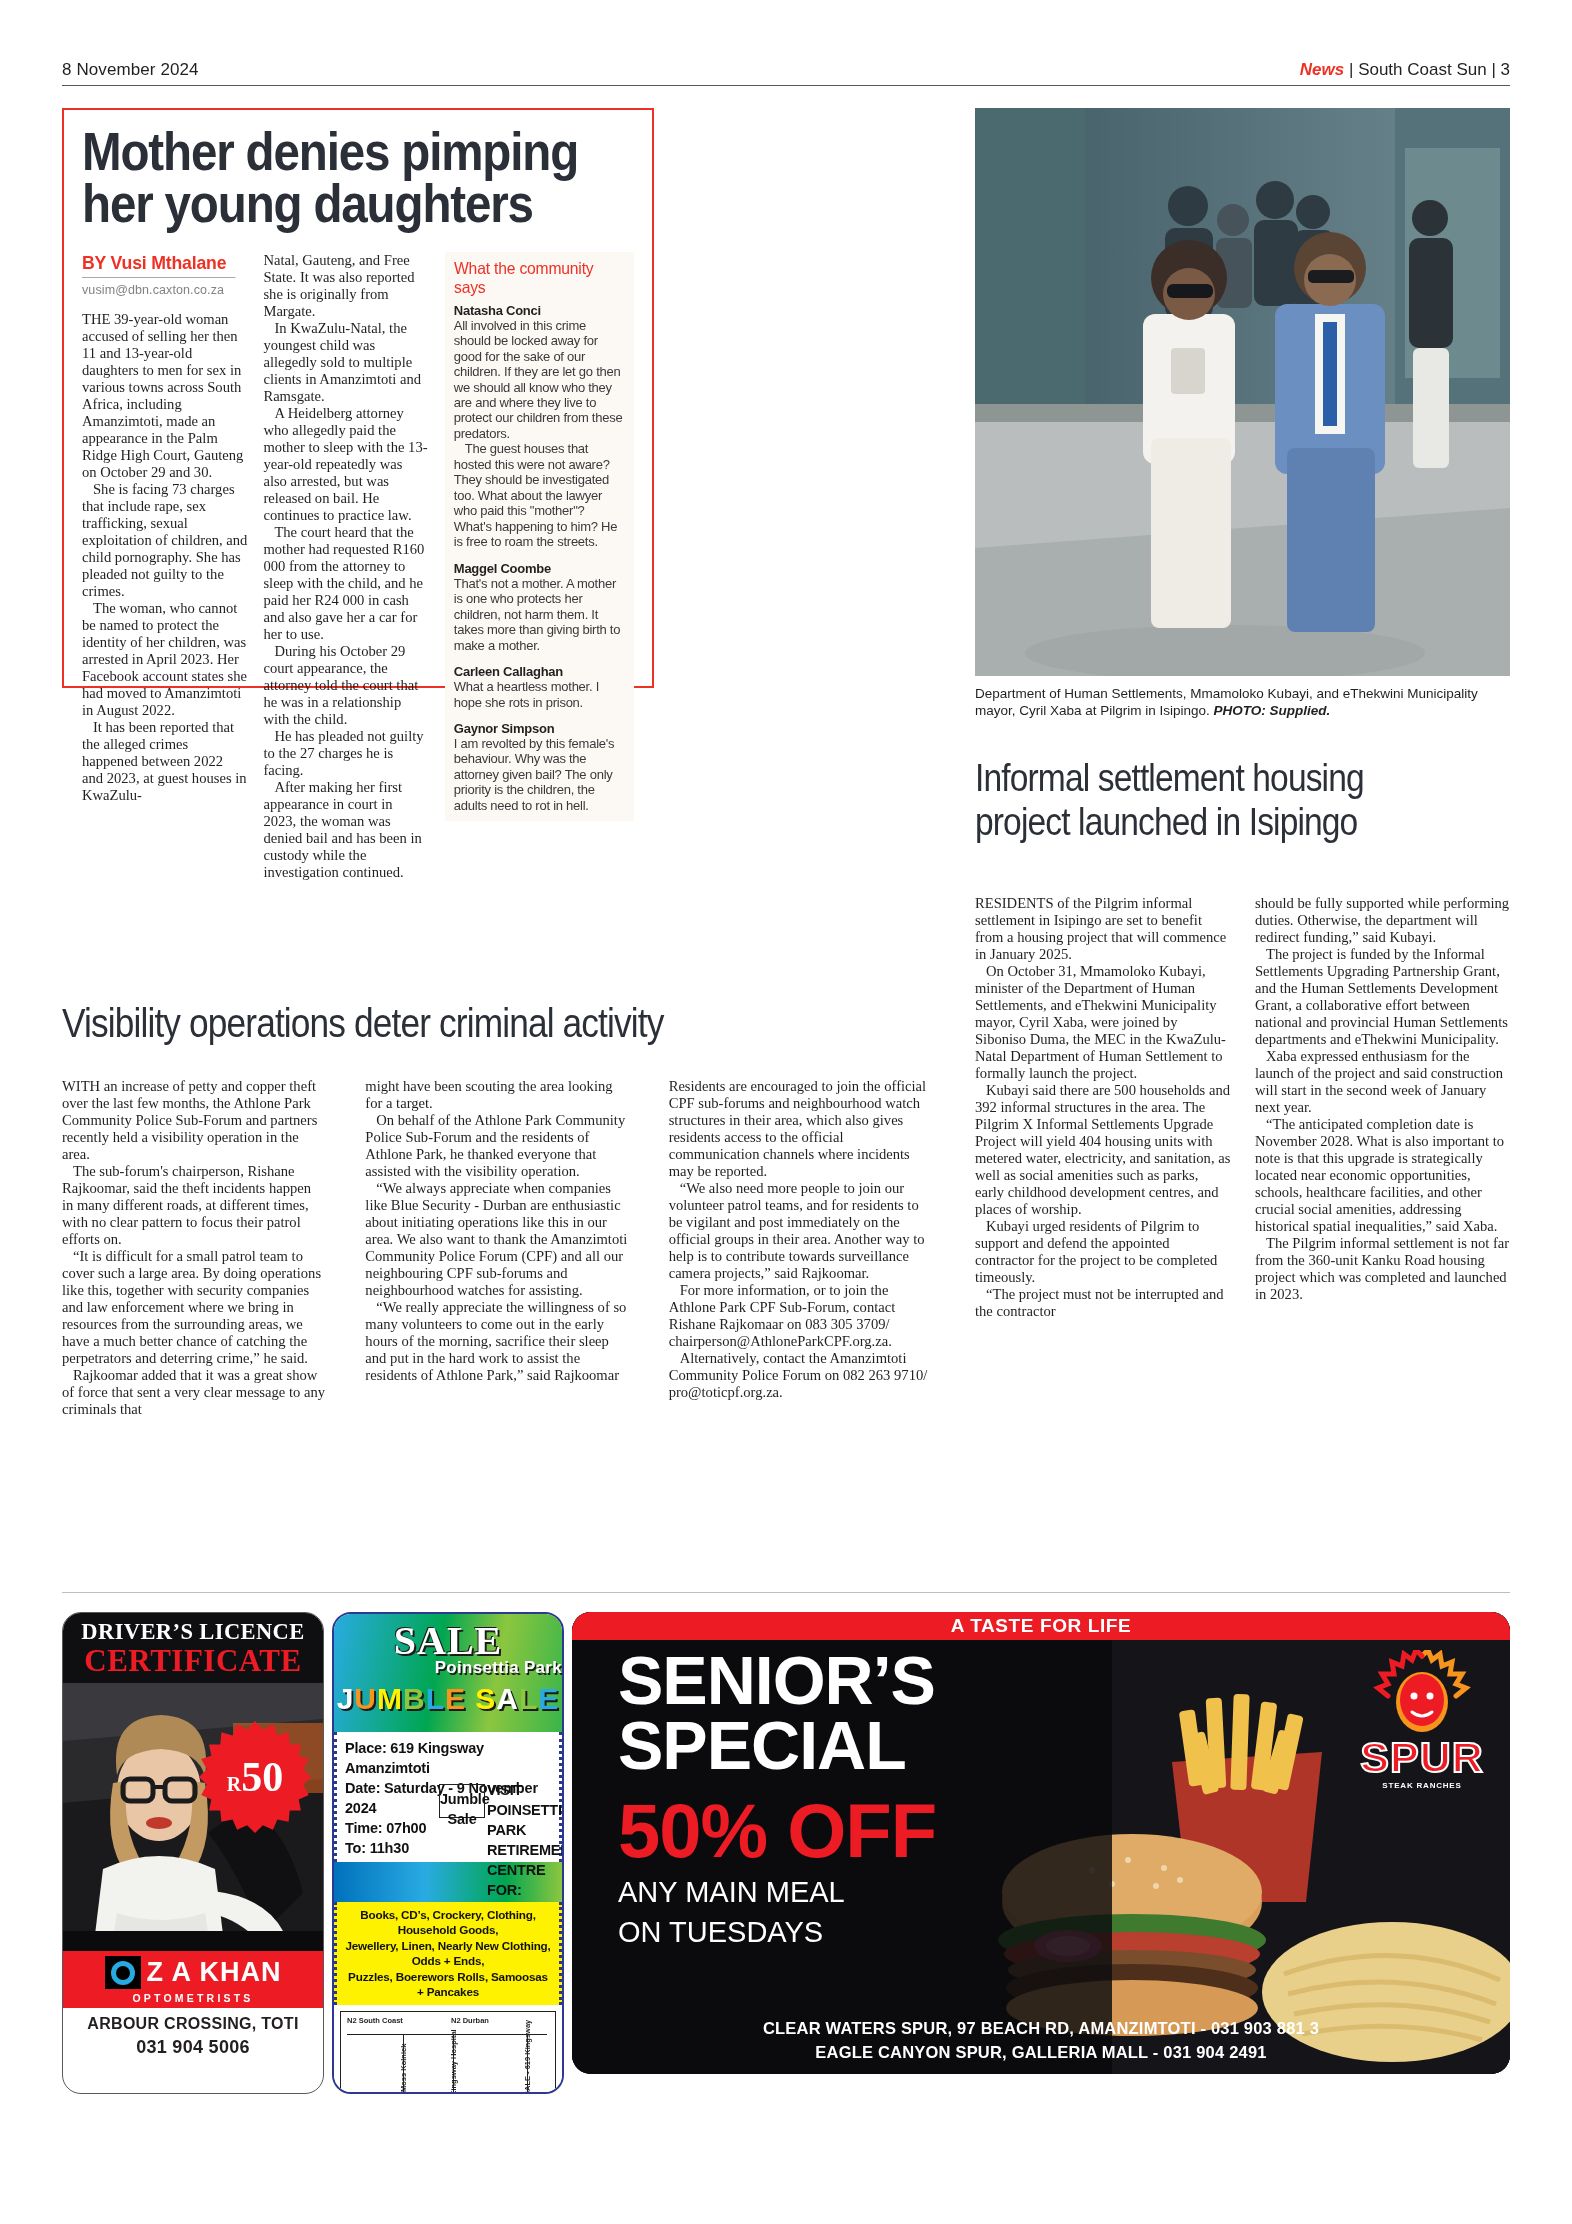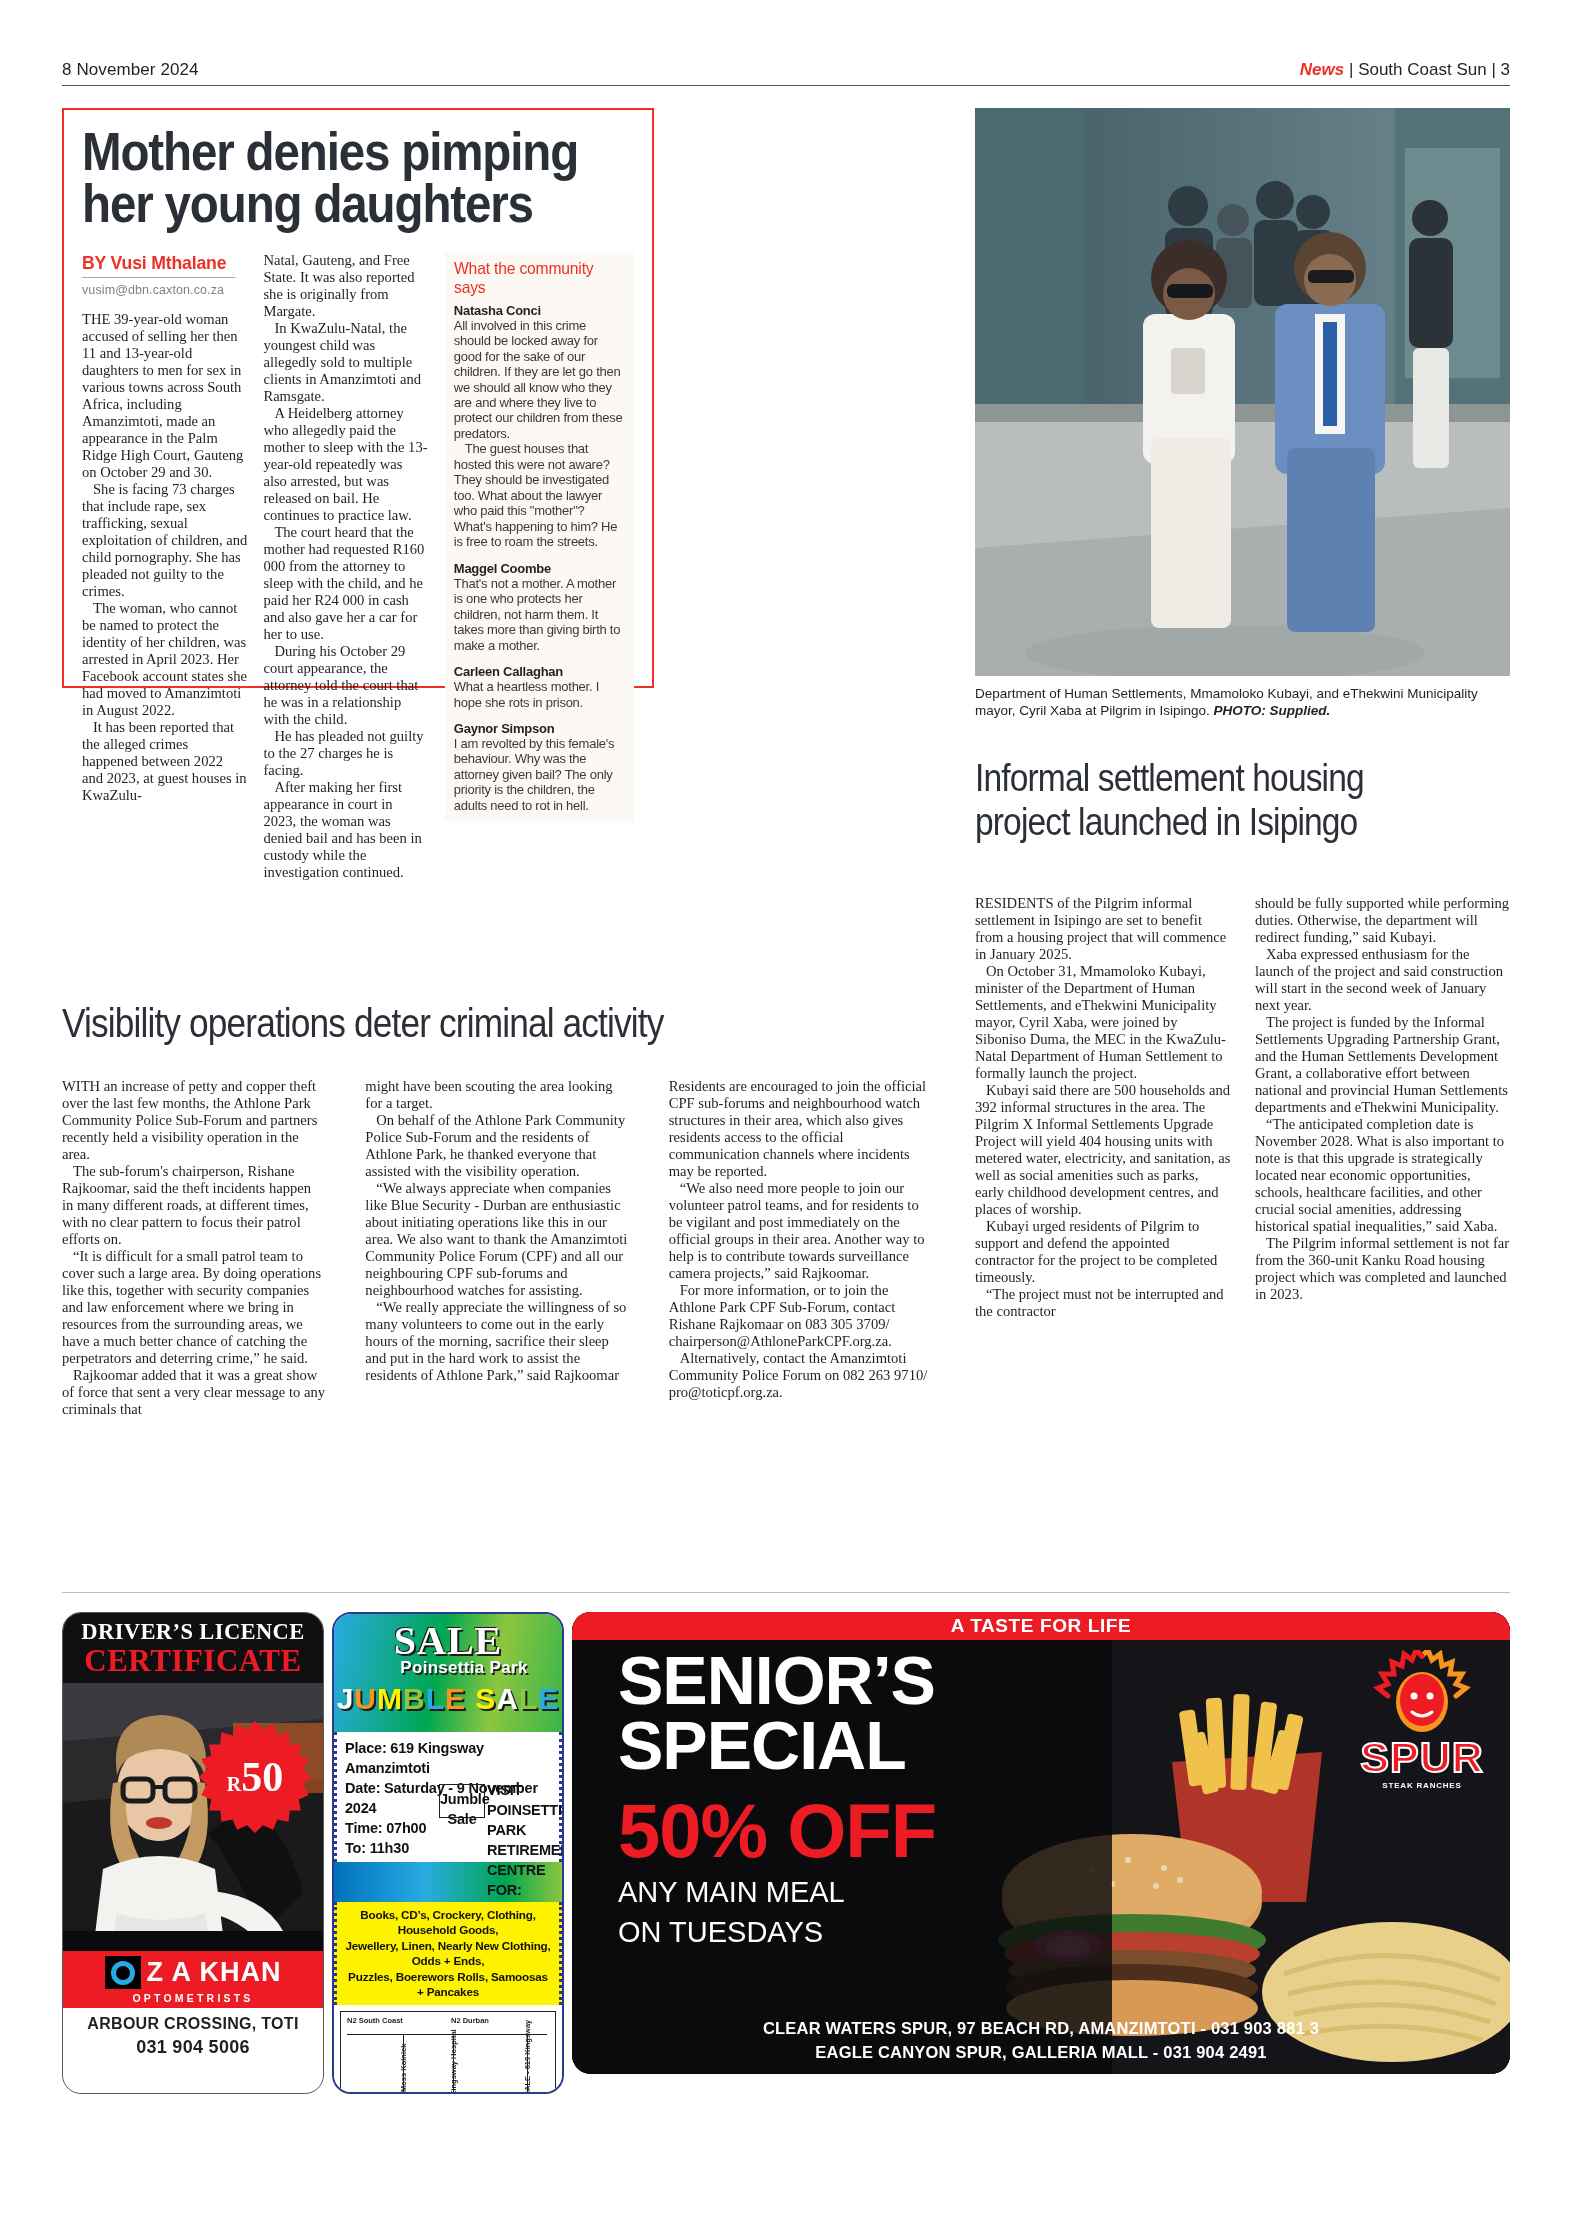--- a/index.html
+++ b/index.html
@@ -173,21 +173,21 @@
 
   
   #ad-jumble { left: 332px; top: 1612px; width: 232px; height: 482px;
                border: 2px solid #2b3990; background: #fff; }
   #ad-jumble .top { height: 118px; position: relative;
     background: linear-gradient(100deg,#29abe2 0%,#00a651 45%,#8cc63f 70%,#39b54a 100%); }
   #ad-jumble .sale { position: absolute; left: 0; right: 0; top: 3px; text-align: center;
       font-family: "Liberation Serif", serif; font-weight: 700; font-size: 40px;
       color: #fff; letter-spacing: 1px;
       text-shadow: 2px 2px 0 #1b1b1b, -1px -1px 0 #1b1b1b; }
-  #ad-jumble .pp { position: absolute; left: 0; right: 0; top: 44px; text-align: center;
+  #ad-jumble .pp { position: absolute; left: 0; right: 0; top: 44px; text-align: right;
       font-family: "Liberation Sans", sans-serif; font-weight: 700; font-size: 17px;
       color: #fff; letter-spacing: .3px; text-shadow: 1.5px 1.5px 0 #1b1b1b; margin-left: 32px; }
   #ad-jumble .js { position: absolute; left: 0; right: 0; top: 68px; text-align: center;
       font-family: "Liberation Sans", sans-serif; font-weight: 700; font-size: 30px;
       letter-spacing: 1px; }
   #ad-jumble .js span { text-shadow: 2px 2px 0 #1b1b1b; }
   #ad-jumble .js .a { color:#fff; } #ad-jumble .js .b { color:#f7941e; }
   #ad-jumble .js .c { color:#fff200; } #ad-jumble .js .d { color:#8dc63f; }
   #ad-jumble .js .e { color:#29abe2; }
   #ad-jumble .info { background: #fff; padding: 6px 8px 4px; position: relative;
@@ -398,22 +398,22 @@
         <p class="first">RESIDENTS of the Pilgrim informal settlement in Isipingo are set to benefit from a housing project that will commence in January 2025.</p>
         <p>On October 31, Mmamoloko Kubayi, minister of the Department of Human Settlements, and eThekwini Municipality mayor, Cyril Xaba, were joined by Siboniso Duma, the MEC in the KwaZulu-Natal Department of Human Settlement to formally launch the project.</p>
         <p>Kubayi said there are 500 households and 392 informal structures in the area. The Pilgrim X Informal Settlements Upgrade Project will yield 404 housing units with metered water, electricity, and sanitation, as well as social amenities such as parks, early childhood development centres, and places of worship.</p>
         <p>Kubayi urged residents of Pilgrim to support and defend the appointed contractor for the project to be completed timeously.</p>
         <p>“The project must not be interrupted and the contractor</p>
       </div>
     </div>
     <div class="col">
       <div class="body-text">
         <p class="first">should be fully supported while performing duties. Otherwise, the department will redirect funding,” said Kubayi.</p>
+        <p>The project is funded by the Informal Settlements Upgrading Partnership Grant, and the Human Settlements Development Grant, a collaborative effort between national and provincial Human Settlements departments and eThekwini Municipality.</p>
         <p>Xaba expressed enthusiasm for the launch of the project and said construction will start in the second week of January next year.</p>
-        <p>The project is funded by the Informal Settlements Upgrading Partnership Grant, and the Human Settlements Development Grant, a collaborative effort between national and provincial Human Settlements departments and eThekwini Municipality.</p>
         <p>“The anticipated completion date is November 2028. What is also important to note is that this upgrade is strategically located near economic opportunities, schools, healthcare facilities, and other crucial social amenities, addressing historical spatial inequalities,” said Xaba.</p>
         <p>The Pilgrim informal settlement is not far from the 360-unit Kanku Road housing project which was completed and launched in 2023.</p>
       </div>
     </div>
   </div>
 
   <div class="sec-headline" id="visibility-headline">Visibility operations deter criminal activity</div>
 
   <div class="visibility-cols">
     <div class="col">

